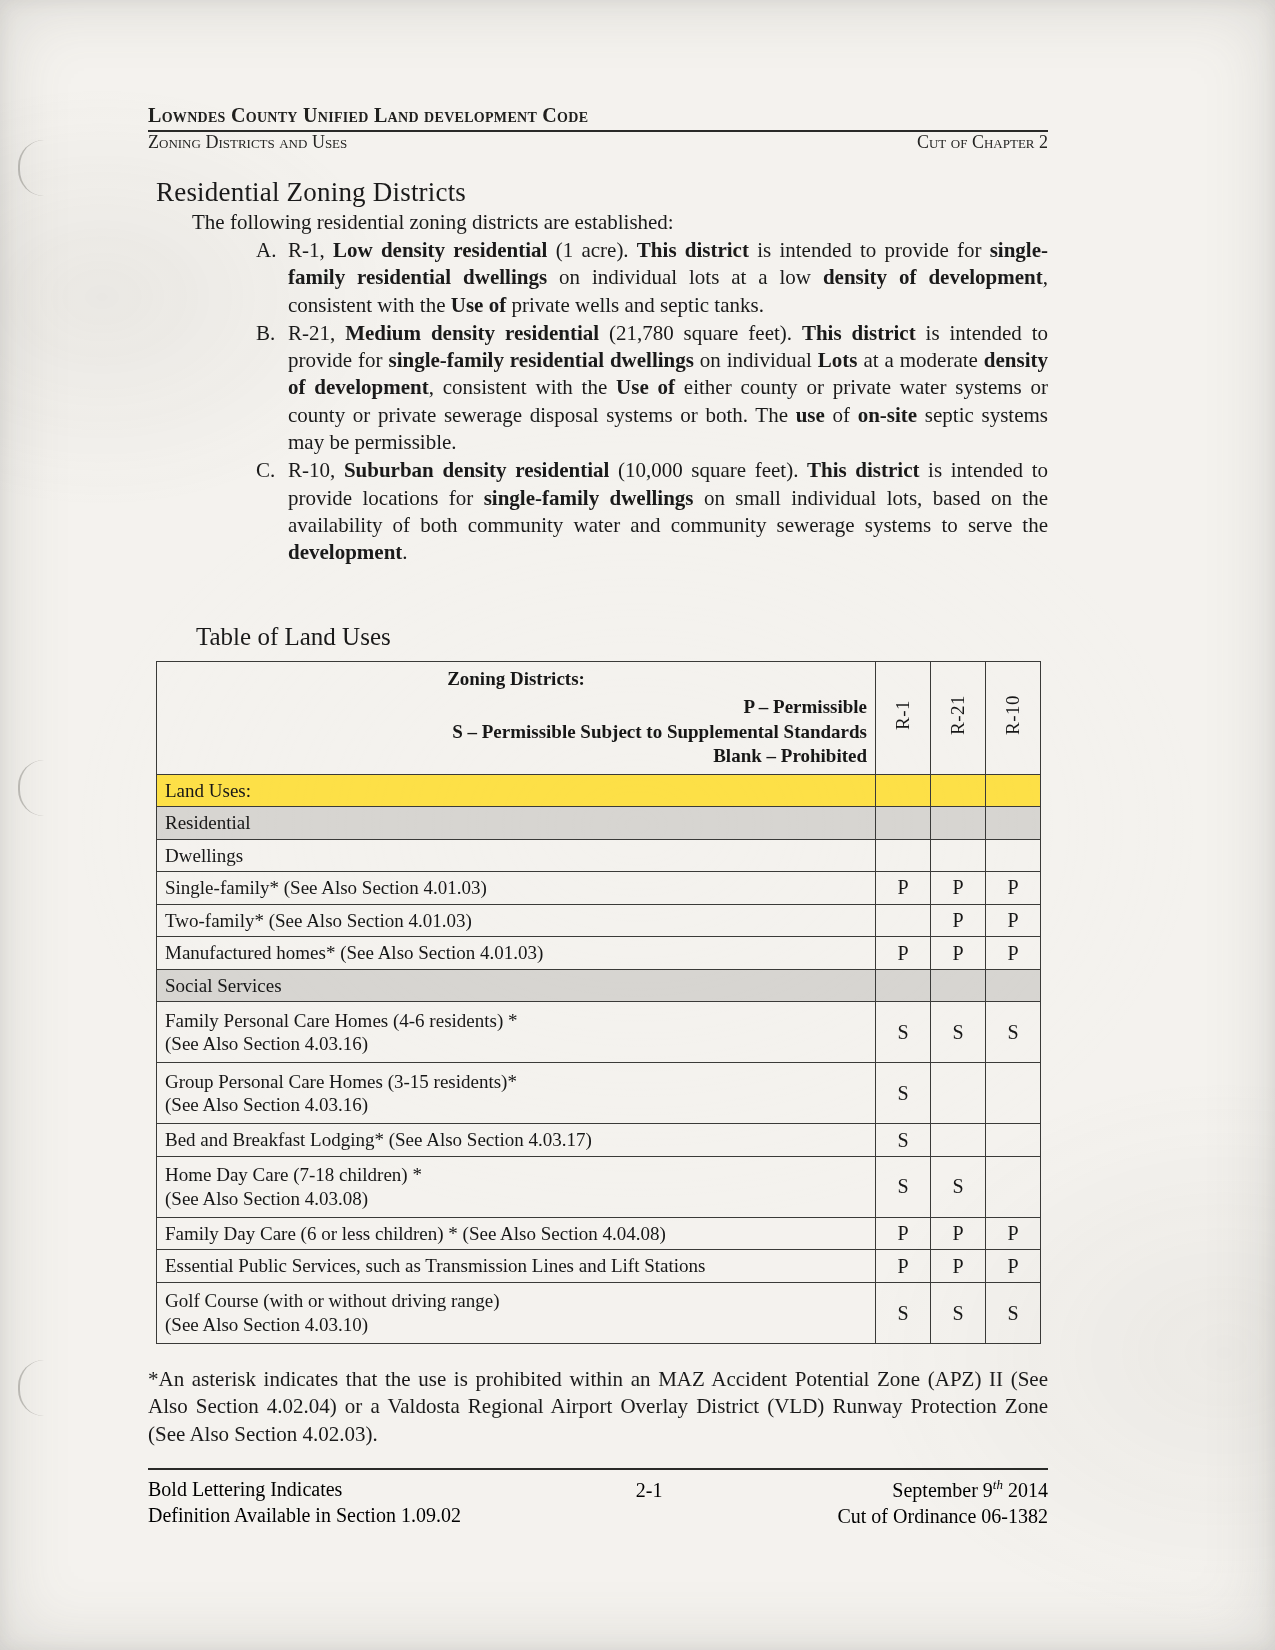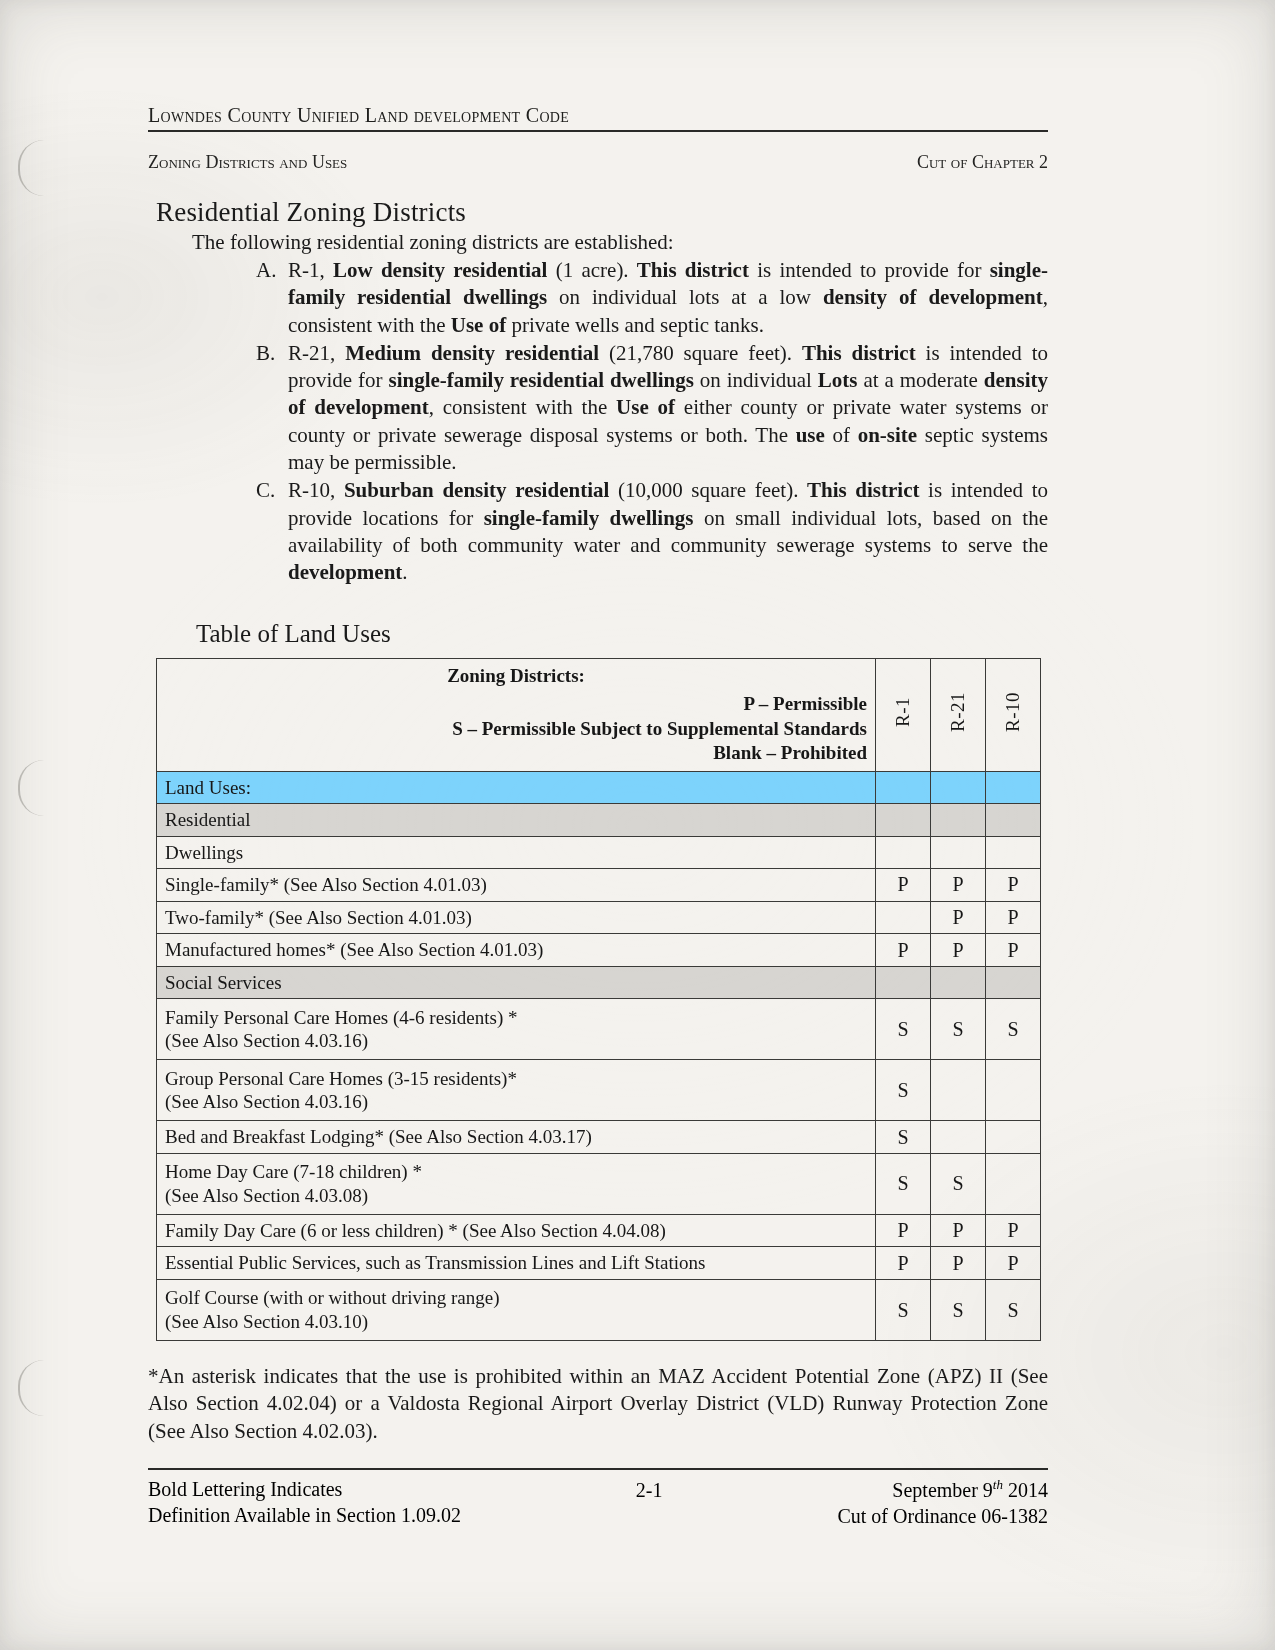--- a/index.html
+++ b/index.html
@@ -61,33 +61,34 @@
   }
 
   
   .runhead {
     font-variant: small-caps;
     font-size: 20px;
     letter-spacing: .3px;
     color: #20201e;
     padding-top: 104px;
     white-space: nowrap;
+    font-weight: bold;
   }
   .rule {
     border-top: 2px solid #2a2a28;
     margin-top: 3px;
     width: 900px;
   }
   .subhead-row {
     display: flex;
     justify-content: space-between;
     align-items: baseline;
     font-variant: small-caps;
     font-size: 18px;
-    margin-top: 20px;
+    margin-top: 0;
     color: #242422;
   }
 
   
   h1.section-title {
     font-size: 27px;
     font-weight: normal;
     margin: 24px 0 2px 8px;
     letter-spacing: .2px;
   }
@@ -113,21 +114,21 @@
     position: absolute;
     left: 108px;
     top: 0;
   }
   b { font-weight: bold; }
 
   
   h2.table-title {
     font-size: 25px;
     font-weight: normal;
-    margin: 33px 0 10px 48px;
+    margin: 56px 0 10px 48px;
   }
 
   
   table.landuse {
     border-collapse: collapse;
     width: 885px;
     margin-left: 8px;
     table-layout: fixed;
     font-size: 19px;
     color: #171717;
@@ -170,21 +171,21 @@
   th.rot .rotlabel {
     writing-mode: vertical-rl;
     transform: rotate(180deg);
     font-size: 19px;
     letter-spacing: .5px;
     display: inline-block;
     margin: 0 auto;
     font-weight: normal;
   }
   tr.shade-dark > td, tr.shade-dark > th {
-    background: #7dd3fc;
+    background: #fde047;
   }
   tr.shade-light > td, tr.shade-light > th {
     background: #d7d5d1;
   }
   td.uselabel {
     line-height: 1.24;
   }
   td.twolines { height: 52px; }
 
   

